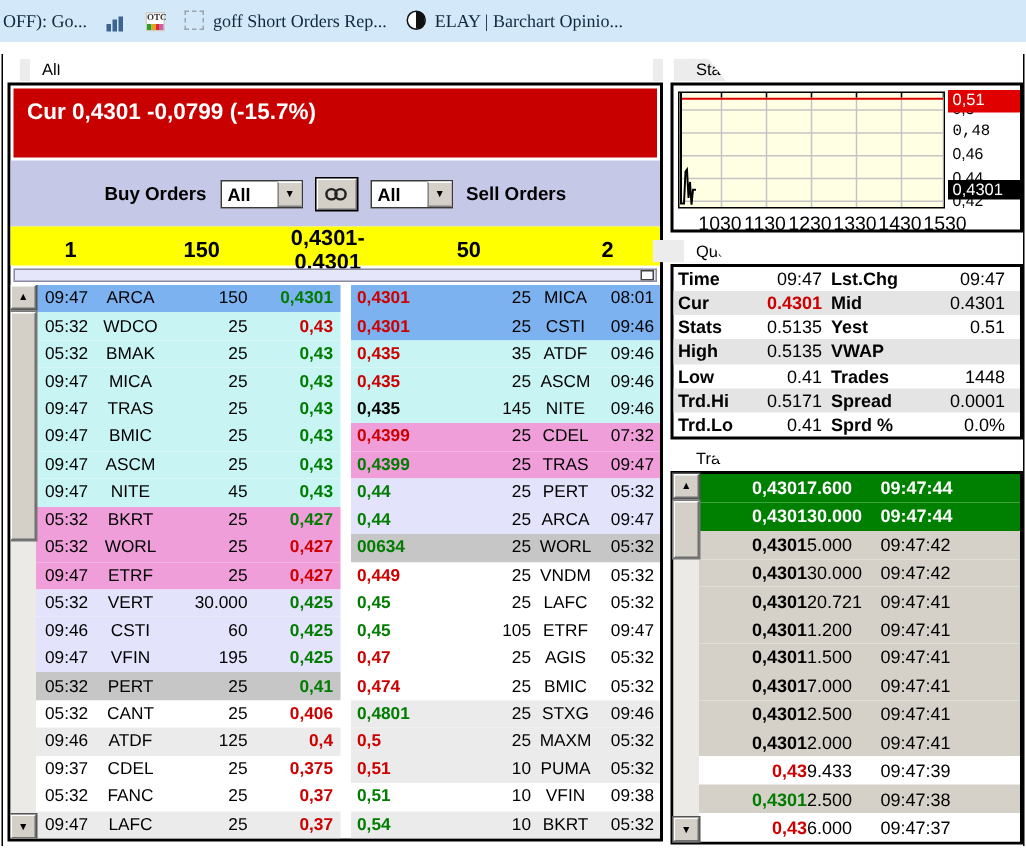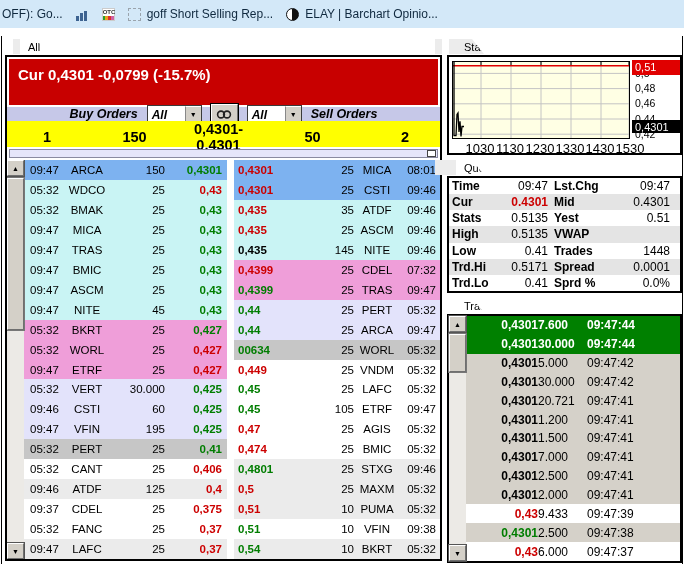--- a/index.html
+++ b/index.html
@@ -2,21 +2,21 @@
 <html><head>
 <meta charset="utf-8">
 <style>
   * { box-sizing: border-box; margin:0; padding:0; }
   html,body { width:684px; height:565px; overflow:hidden; background:#fff;
     font-family:"Liberation Sans", sans-serif; }
   
   .browser-bar { position:absolute; left:0; top:0; width:684px; height:28px;
     background:#d3e8f8; display:flex; align-items:center; gap:13px; padding-left:2px;
     font-size:12px; color:#10293f; white-space:nowrap; overflow:hidden; }
-  .btab { display:flex; align-items:flex-end; gap:6px; }
+  .btab { display:flex; align-items:flex-start; gap:6px;font-family:Liberation Serif, serif; }
   .fav { width:13px; height:13px; display:inline-block; position:relative; flex:none; }
   .fav-bars { display:flex; align-items:flex-end; gap:1px; }
   .fav-bars i { display:block; width:3px; background:#3d6391; }
   .fav-otc { background:#fff; border:1px solid #ccc; font-size:6px; font-weight:bold;
     color:#333; text-align:center; line-height:7px; }
   .fav-otc .stripes { position:absolute; left:0; right:0; bottom:0; height:4px; display:flex; }
   .fav-otc .stripes i { flex:1; }
   .fav-dashed { border:1px dashed #9aa4ad; background:transparent; }
   .fav-circle { border-radius:50%; border:1px solid #111;
     background:linear-gradient(90deg,#fff 0 50%,#111 50% 100%); }
@@ -31,22 +31,22 @@
     clip-path:polygon(0 0, calc(100% - 12px) 0, 100% 100%, 0 100%);
     background:#ececec; font-size:11px; padding:2px 20px 0 8px; color:#000; }
   .tab.active .tab-inner { background:#fff; }
   .z4{z-index:4}.z3{z-index:3}.z2{z-index:2}.z1{z-index:1}
   
   .left-group { position:absolute; left:5px; top:38px; width:437px; }
   .left-group .tabs { margin-left:14px; }
   .main-panel { border:2px solid #000; height:506px; background:#fff; display:flex; flex-direction:column; }
   .red-header { margin:2px; height:46px; background:#c80000; color:#fff; font-weight:bold;
     font-size:15px; padding:7px 9px 0 9px; display:flex; justify-content:space-between; }
-  .filter-bar { height:14px; background:#c6c8e8; display:flex; align-items:center;
-    justify-content:center; gap:9px; font-size:12.5px; font-weight:bold;font-style:italic; }
+  .filter-bar { height:44px; background:#c6c8e8; display:flex; align-items:center;
+    justify-content:center; gap:9px; font-size:12.5px; font-weight:bold; }
   .dd { width:55px; height:19px; background:#fff; border:1px solid #3a3a3a; display:flex; }
   .dd-text { flex:1; font-size:12px; font-weight:bold; padding:2px 0 0 4px; }
   .dd-btn { width:16px; background:#d4d0c8; border-left:1px solid #888;
     border-top:1px solid #fff; border-bottom:1px solid #808080; display:grid;
     place-items:center; font-size:7px; color:#000; }
   .link-btn { width:27px; height:21px; background:#d4d0c8; border:1px solid;
     border-color:#fff #6f6f6f #6f6f6f #fff; outline:1px solid #000; display:grid; place-items:center; }
   .yellow-row { height:26px; background:#ffff00; display:grid;
     grid-template-columns:80px 95px 1fr 115px 70px; align-items:center;
     font-size:14.5px; font-weight:bold; text-align:center; }
@@ -122,21 +122,21 @@
     <div class="btab">
       <div class="fav fav-otc">OTC<span class="stripes">
           <i style="background: rgb(42, 160, 42);"></i>
           <i style="background: rgb(232, 160, 32);"></i>
           <i style="background: rgb(216, 48, 48);"></i>
           <i style="background: rgb(207, 95, 165);"></i>
         </span></div>
     </div>
     <div class="btab">
       <div class="fav fav-dashed"></div>
-      <div>goff Short Selling Rep...</div>
+      <div>goff Short Orders Rep...</div>
     </div>
     <div class="btab">
       <div class="fav fav-circle"></div>
       <div>ELAY | Barchart Opinio...</div>
     </div>
   </div>
 
 <div class="win-edge" style="left:1px"></div>
 <div class="win-edge" style="left:682px"></div>
 
@@ -475,21 +475,21 @@
           <line x1="88" y1="0" x2="88" y2="3" stroke="#000" stroke-width="1"></line>
           <line x1="118" y1="0" x2="118" y2="3" stroke="#000" stroke-width="1"></line>
           <line x1="148" y1="0" x2="148" y2="3" stroke="#000" stroke-width="1"></line>
           <line x1="176" y1="0" x2="176" y2="3" stroke="#000" stroke-width="1"></line>
           <line x1="0" y1="3.8000000000000025" x2="176" y2="3.8000000000000025" stroke="#e00000" stroke-width="1.4"></line>
           <path d="M1,0.0 L1,73.7 L3,73.7 L4,52.4 L5,51.0 L6,69.9 L7,59.3 L8,74.5 L9,64.5 L11,64.5" fill="none" stroke="#000" stroke-width="1.3"></path>
         </svg>
       </div>
     <div class="ygutter" id="ygutter">
         <div class="ylab" style="top: 5.9px;">0,5</div>
-        <div class="ylab" style="top: 21.1px;">0,48</div>
+        <div class="ylab" style="top: 21.1px; font-family: Liberation Mono, monospace;">0,48</div>
         <div class="ylab" style="top: 36.3px;">0,46</div>
         <div class="ylab" style="top: 51.5px;">0,44</div>
         <div class="ylab" style="top: 66.7px;">0,42</div>
         <div class="marker" style="background: rgb(224, 0, 0); top: -1px; height: 15px; z-index: 2;">0,51</div>
         <div class="marker" style="background: rgb(0, 0, 0); top: 58.524px; height: 13px; z-index: 2;">0,4301</div>
       </div>
     <div class="xlabels" id="xlabels">
         <div class="xlab" style="left: 13px;">1030</div>
         <div class="xlab" style="left: 43px;">1130</div>
         <div class="xlab" style="left: 73px;">1230</div>

